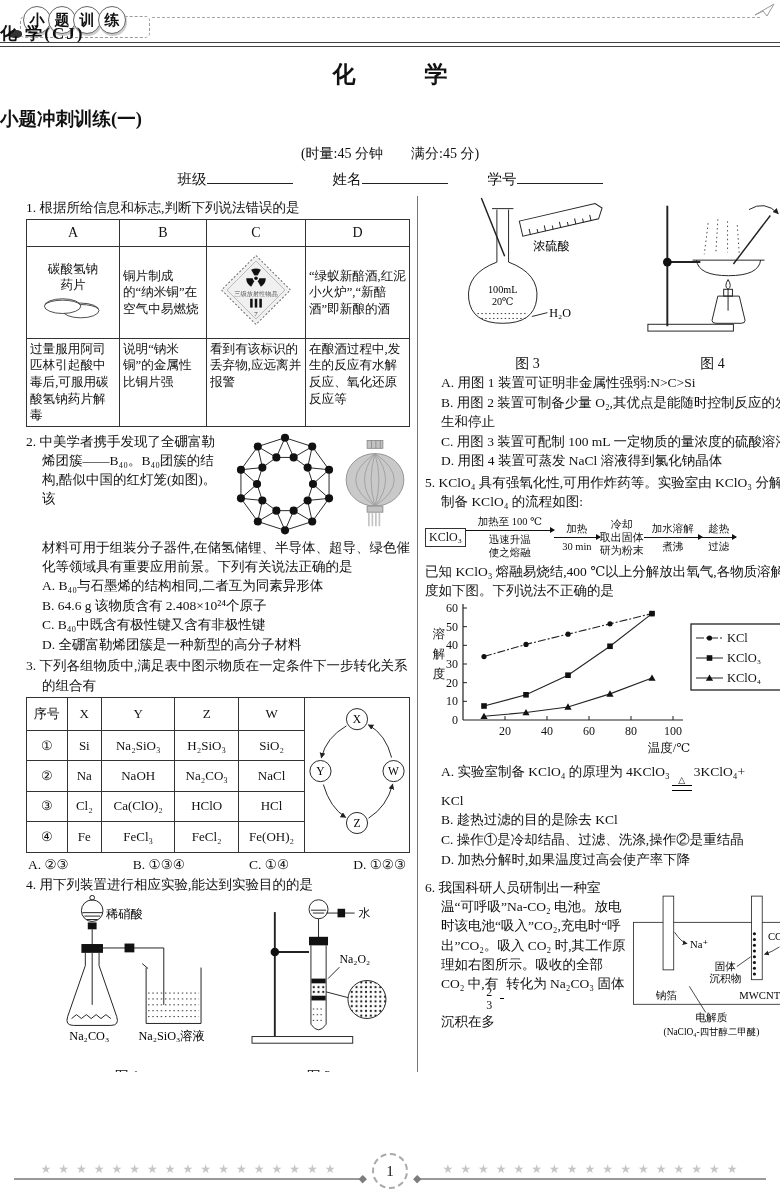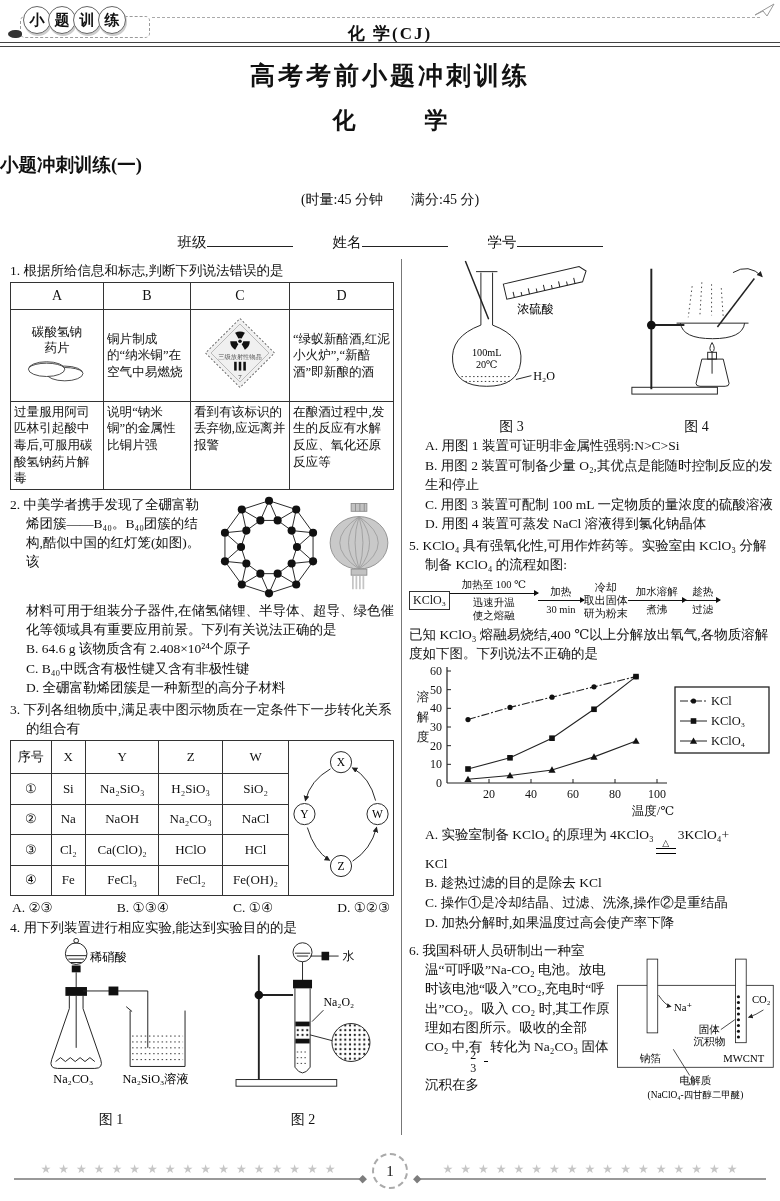--- a/index.html
+++ b/index.html
@@ -6,33 +6,33 @@
   .page{width:780px;height:1201px;margin:0 auto;background:#fff;position:relative;overflow:hidden;
         font-family:"Liberation Serif","DejaVu Serif",serif;color:#111;}
   
   .header{height:46px;position:relative;}
   .logo{position:absolute;left:26px;top:6px;display:flex;}
   .logo .lc{width:26px;height:26px;border:1.6px solid #666;border-radius:50%;background:#fff;
             display:flex;align-items:center;justify-content:center;font-weight:bold;font-size:15px;margin-left:-3px;
             box-shadow:1px 2px 0 #ccc;}
   .logo-box{position:absolute;left:20px;top:16px;width:128px;height:20px;border:1px dashed #999;border-radius:5px;}
   .hdash{position:absolute;left:152px;right:20px;top:17px;border-top:1.5px dashed #aaa;}
-  .subject-line{position:absolute;left:0;right:0;top:22px;text-align:center;font-weight:bold;font-size:17px;letter-spacing:2px;}
+  .subject-line{position:absolute;left:0;right:0;top:22px;font-weight:bold;font-size:17px;letter-spacing:2px;}
   .dbl{position:absolute;left:0;right:0;top:42px;height:3px;border-top:1.6px solid #444;border-bottom:1.6px solid #444;}
   .nib{position:absolute;left:8px;top:30px;width:14px;height:8px;background:#333;border-radius:50% 40% 40% 50%;}
   .dart{position:absolute;right:4px;top:2px;}
   
   .t-main{text-align:center;font-size:25px;font-weight:bold;letter-spacing:3px;margin-top:13px;}
   .t-sub{text-align:center;font-size:23px;font-weight:bold;margin-top:13px;}
   .t-sec{font-size:18.5px;font-weight:bold;margin-top:16px;}
   .t-meta{text-align:center;font-size:14px;margin-top:14px;}
-  .fields{display:flex;justify-content:center;gap:40px;font-size:14.5px;margin-top:24px;}
+  .fields{display:flex;justify-content:center;gap:40px;font-size:14.5px;margin-top:7px;}
   .blank{display:inline-block;width:86px;border-bottom:1px solid #222;height:13px;}
   
-  .cols{display:flex;padding:0 10px;margin-top:7px;height:876px;overflow:hidden;}
+  .cols{display:flex;padding:0 26px;margin-top:7px;height:876px;overflow:hidden;}
   .colL{width:386px;padding-right:7px;border-right:1px solid #777;}
   .colR{width:370px;padding-left:7px;}
   .stem{font-size:13.5px;line-height:1.42;text-indent:-16px;padding-left:16px;margin:2px 0 1px 0;}
   .opt{font-size:13.5px;line-height:1.45;padding-left:16px;}
   .cont{font-size:13.5px;line-height:1.42;padding-left:16px;}
   
   .t1{border-collapse:collapse;width:100%;margin:2px 0 3px 0;}
   .t1 td{border:1px solid #333;font-size:12.6px;line-height:1.32;padding:2px 3px;vertical-align:middle;}
   .t1 .hd{text-align:center;font-size:14px;height:22px;}
   .t1 .c{text-align:center;}
@@ -89,21 +89,20 @@
     <span class="dart">
       <svg width="22" height="16">
           <path d="M1 13 L20 2 L13 14 L9 9 Z" fill="#fff" stroke="#999" stroke-width="1"></path>
         </svg>
     </span>
     <span class="nib"></span>
     <div class="subject-line">化  学(CJ)</div>
     <div class="dbl"></div>
   </div>
 
-  <div class="t-main">高考考前小题冲刺训练</div>
   <div class="t-sub">化　　　学</div>
   <div class="t-sec">小题冲刺训练(一)</div>
   <div class="t-meta">(时量:45 分钟　　满分:45 分)</div>
   <div class="fields">
     <span><span>班级</span><span class="blank"></span></span>
     <span><span>姓名</span><span class="blank"></span></span>
     <span><span>学号</span><span class="blank"></span></span>
   </div>
 
   <div class="cols">
@@ -241,20 +240,21 @@
               <g stroke="#c5c5c5" stroke-width="2">
                   <line x1="33" y1="88" x2="33" y2="103"></line>
                   <line x1="37" y1="88" x2="37" y2="103"></line>
                   <line x1="41" y1="88" x2="41" y2="103"></line>
                   <line x1="45" y1="88" x2="45" y2="103"></line>
                 </g>
             </svg>
           </div>
         </div>
         <div class="cont">材料可用于组装分子器件,在储氢储锂、半导体、超导、绿色催化等领域具有重要应用前景。下列有关说法正确的是</div>
+        <div class="opt">A. B₄₀与石墨烯的结构相同,二者互为同素异形体</div>
         <div class="opt">B. 64.6 g 该物质含有 2.408×10²⁴个原子</div>
         <div class="opt">C. B₄₀中既含有极性键又含有非极性键</div>
         <div class="opt">D. 全硼富勒烯团簇是一种新型的高分子材料</div>
       </div>
 
       <div>
         <div class="stem">3. 下列各组物质中,满足表中图示物质在一定条件下一步转化关系的组合有</div>
         <table class="t3">
           <tbody>
               <tr>

